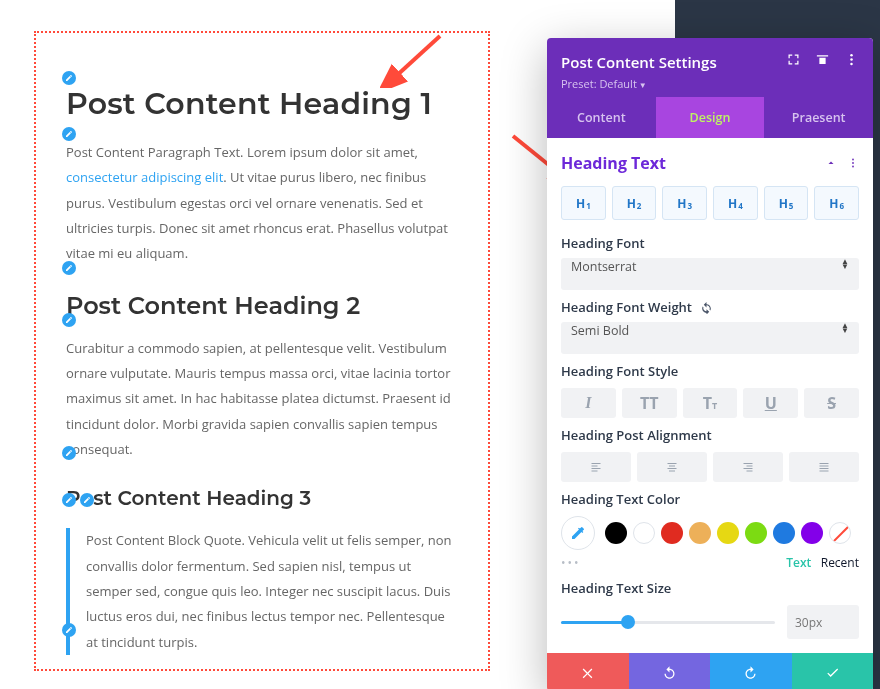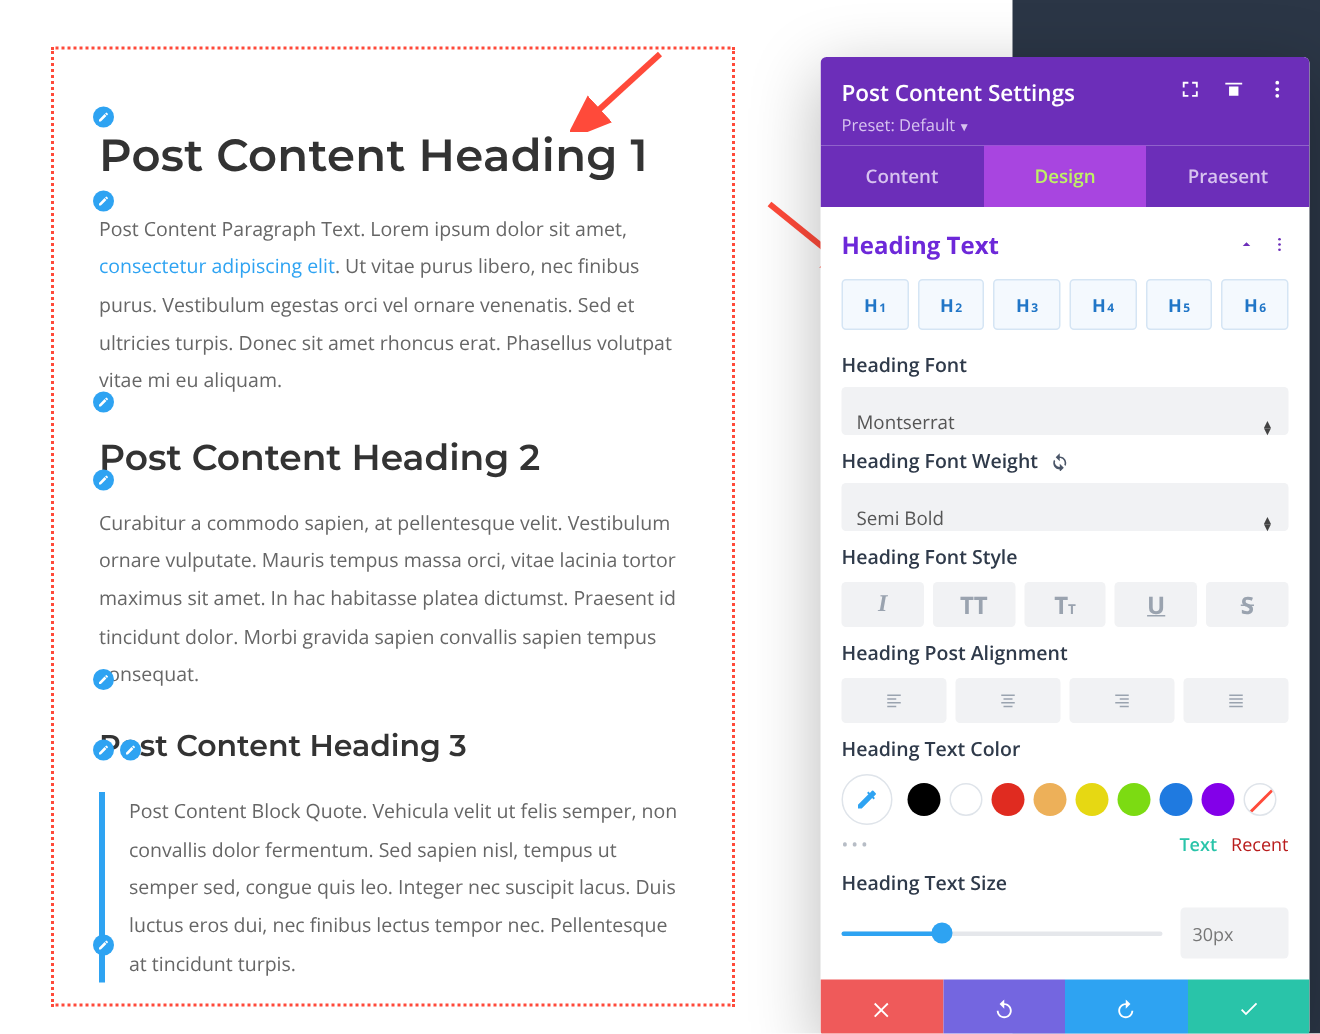--- a/index.html
+++ b/index.html
@@ -44,21 +44,21 @@
 .section-title { color:#6d28d9; font-size: 16px; font-weight:700; }
 .section-icons { display:flex; gap: 10px; align-items:center; }
 .section-icons svg { width:12px; height:12px; fill:#6c2eb9; }
 
 .hlevels { display:flex; gap: 6px; margin-bottom: 14px; }
 .hbtn { flex:1; height: 34px; border:1px solid #d5e5f4; background:#f4f9fe; border-radius:3px; display:flex; align-items:center; justify-content:center; color:#2176c7; font-weight:700; font-size:12px; cursor:pointer; }
 .hbtn sub { font-size: 8px; margin-left:1px; font-weight:700; position: relative; top: 2px; }
 
 .lbl { font-size: 13px; color:#2f3a4a; font-weight:600; margin: 8px 0 6px; display:flex; align-items:center; gap:8px; }
 .lbl svg { width: 13px; height: 13px; fill:#4a5568; }
-.sel { width:100%; height: 32px; background:#f1f2f4; border:none; border-radius:3px; padding: 0 10px; font-size:12.5px; color:#555; display:flex; align-items:flex-end; justify-content:space-between; cursor:pointer; }
+.sel { width:100%; height: 32px; background:#f1f2f4; border:none; border-radius:3px; padding: 0 10px; font-size:12.5px; color:#555; display:flex; align-items:flex-start; justify-content:space-between; cursor:pointer; }
 .sel .updn { display:flex; flex-direction:column; gap:0; line-height:5px; color:#444; }
 .sel .updn span { font-size:8px; }
 
 .toggle-row { display:flex; gap:6px; margin-top:8px; margin-bottom: 6px; }
 .tg { flex:1; height:30px; background:#f1f2f4; border-radius:3px; display:flex; align-items:center; justify-content:center; color:#9aa3af; cursor:pointer; }
 
 .align-row { display:flex; gap:6px; margin-top:8px; margin-bottom:6px; }
 .al { flex:1; height:30px; background:#f1f2f4; border-radius:3px; display:flex; align-items:center; justify-content:center; cursor:pointer; }
 .al svg { width:16px; height:12px; fill:#9aa3af; }
 
@@ -66,21 +66,21 @@
 .sw { width:22px; height:22px; border-radius:50%; cursor:pointer; }
 .sw.picker { border:1px solid #dfe4ea; display:flex; align-items:center; justify-content:center; margin-right:4px; width:34px; height:34px; }
 .sw.picker svg { width:16px; height:16px; }
 .sw.white { border:1px solid #dfe4ea; }
 .sw.none { background:#fff; border:1px solid #dfe4ea; position:relative; overflow:hidden; }
 .sw.none::after { content:""; position:absolute; width:30px; height:2px; background:#ff4a3a; top:10px; left:-4px; transform:rotate(-45deg); }
 
 .saved-row { display:flex; justify-content:space-between; align-items:center; margin-top:4px; font-size:12px; }
 .more-dots { color:#b7bdc6; letter-spacing:2px; cursor:pointer; }
 .saved { color:#29c4a9; font-weight:600; }
-.recent { color:#b91c1c; }
+.recent { color:#0f172a; }
 
 .slider-row { display:flex; align-items:center; gap:12px; margin-top:8px; }
 .slider { position:relative; flex:1; height:20px; }
 .slider .track { position:absolute; top:9px; left:0; right:0; height:3px; background:#e5e7eb; border-radius:2px; }
 .slider .fill { position:absolute; top:9px; left:0; width:30%; height:3px; background:#2ea3f2; border-radius:2px; }
 .slider .knob { position:absolute; top:3px; left:28%; width:14px; height:14px; background:#2ea3f2; border-radius:50%; cursor:pointer; }
 .val { width:72px; height:34px; background:#f1f2f4; border-radius:3px; display:flex; align-items:center; padding:0 8px; font-size:12px; color:#777; }
 
 .panel-footer { display:flex; }
 .panel-footer .fbtn { flex:1; height:38px; display:flex; align-items:center; justify-content:center; cursor:pointer; }

